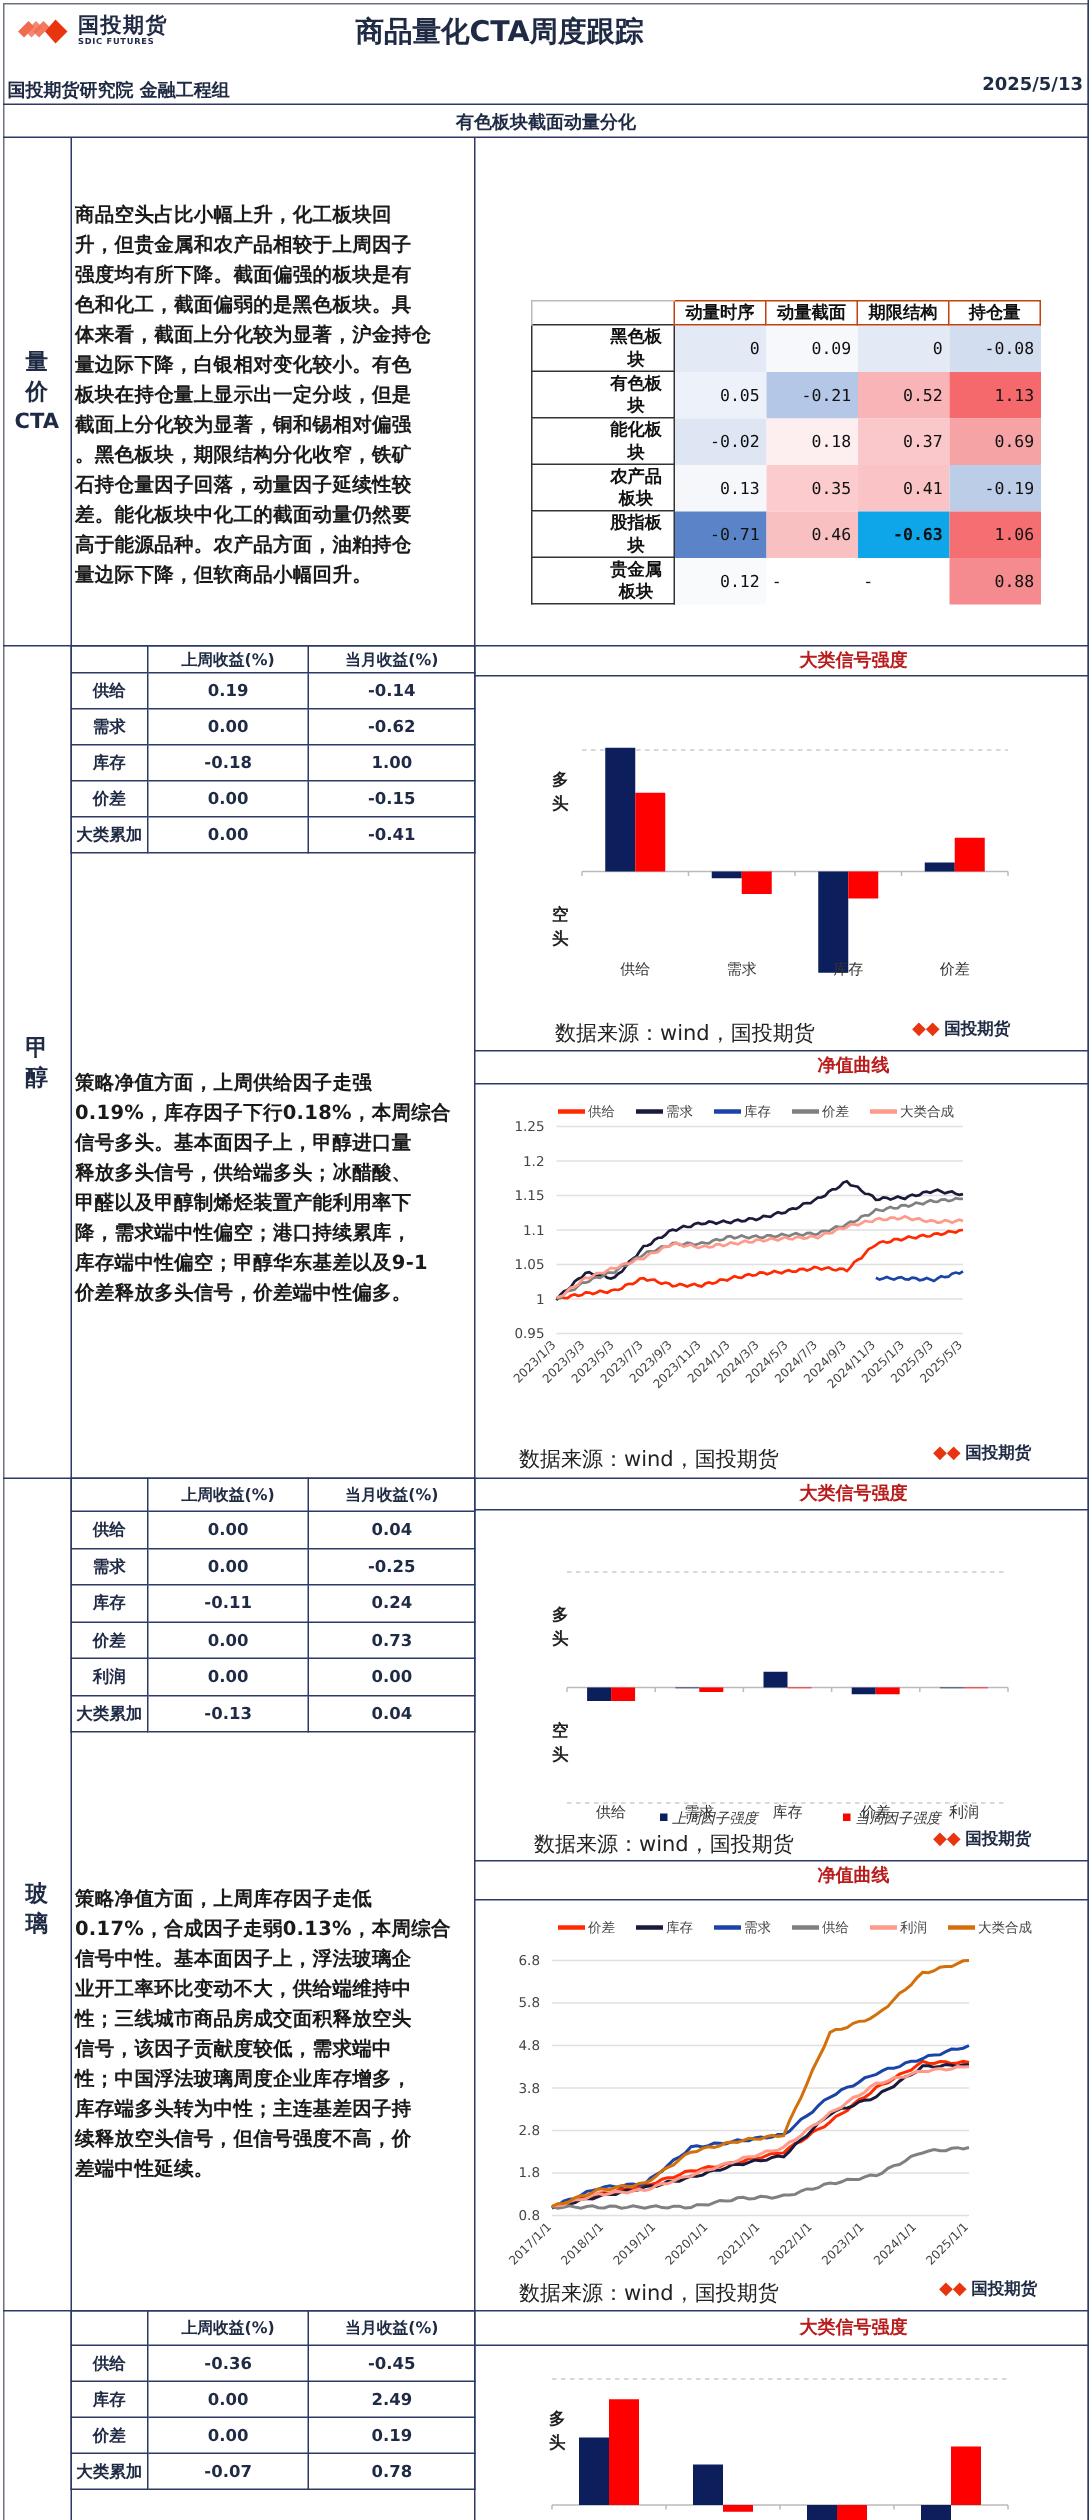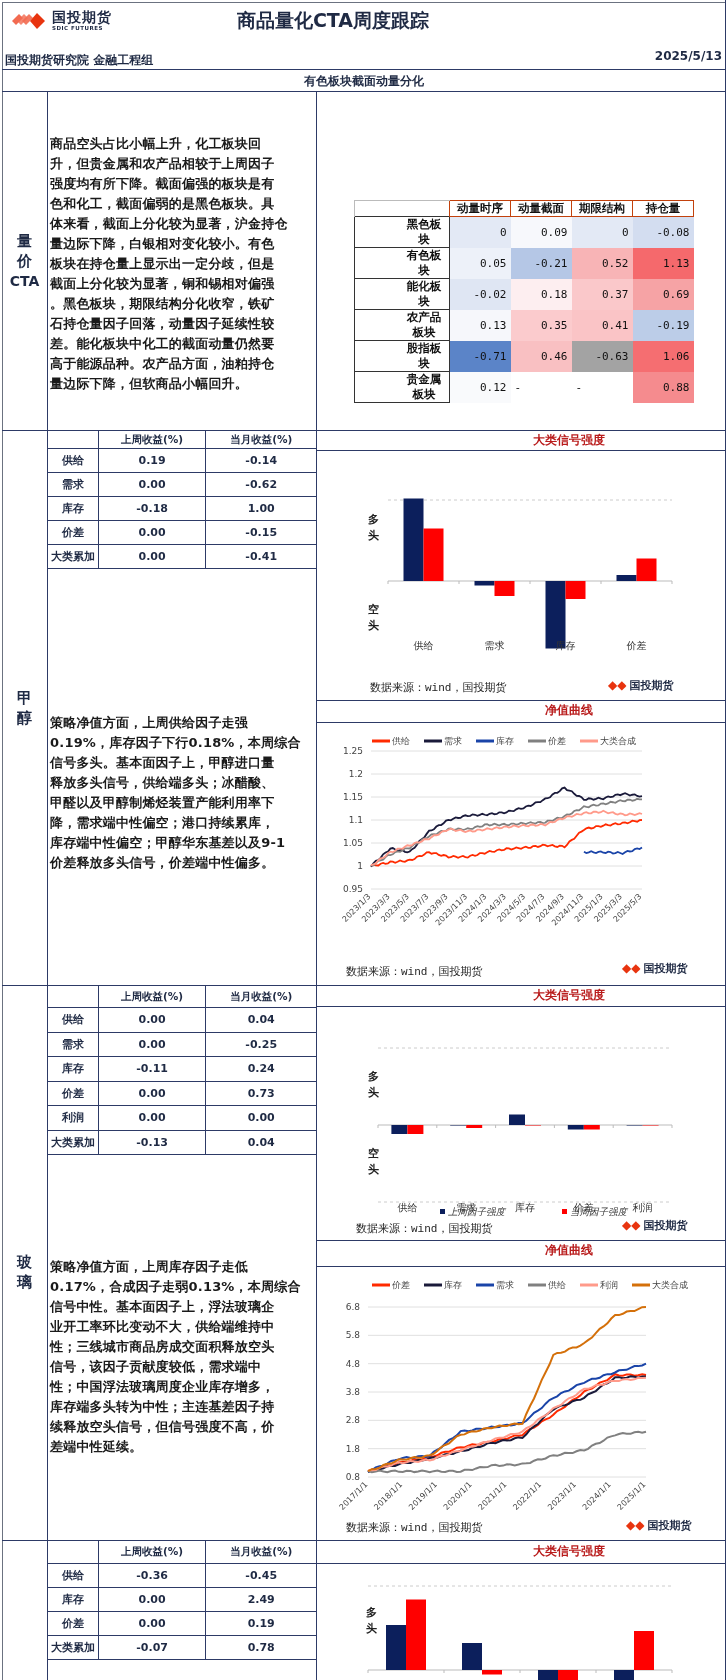--- a/index.html
+++ b/index.html
@@ -23,21 +23,21 @@
   
   .hm { border-collapse: collapse; font-family: "DejaVu Sans Mono", "Liberation Mono", monospace; font-size: 11px; }
   .hm th { font-family: "DejaVu Sans", sans-serif; font-size: 11.5px; font-weight: bold; border: 1px solid #c2410c; padding: 0 4px; height: 16px; background: #fff; }
   .hm td { height: 15px; padding: 0 4px; text-align: right; width: 61px; }
   .hm td.rowh { font-family: "DejaVu Sans", sans-serif; font-weight: bold; text-align: center; border: 1px solid #333; background: #fff; width: 95px; font-size: 11.5px; padding-left: 48px; }
   
   .rt { position: absolute; border-collapse: collapse; font-size: 11px; font-weight: bold; color: #1f2a44; }
   .rt td, .rt th { border: 1px solid #2d3a66; text-align: center; }
   .rt th { font-weight: bold; font-size: 10.5px; }
   .chart-title { position: absolute; text-align: center; font-size: 12px; font-weight: bold; color: #b91c1c; margin-left: 48px; }
-  .src { position: absolute; font-size: 11px; color: #222; font-family: Liberation Mono, monospace; }
+  .src { position: absolute; font-size: 14px; color: #222; }
   .mini-logo { position: absolute; display: flex; align-items: center; gap: 3px; }
   .mini-logo .cn { font-size: 11px; font-weight: bold; color: #1f2a44; line-height: 1; }
 </style>
 </head>
 <body>
 
 <div class="frame"></div>
 
 <div class="abs hdr-logo">
   <svg class="logo-mark" viewBox="0 0 38 22" width="38" height="22">
@@ -123,21 +123,21 @@
           <td class="rowh">农产品板块</td>
           <td style="background: rgb(246, 247, 251);">0.13</td>
           <td style="background: rgb(251, 203, 205);">0.35</td>
           <td style="background: rgb(250, 196, 198);">0.41</td>
           <td style="background: rgb(188, 205, 232);">-0.19</td>
         </tr>
         <tr>
           <td class="rowh">股指板块</td>
           <td style="background: rgb(91, 132, 200);">-0.71</td>
           <td style="background: rgb(249, 192, 194);">0.46</td>
-          <td style="background: #a3a3a3;">-0.63</td>
+          <td style="background: #0ea5e9; font-weight: bold;">-0.63</td>
           <td style="background: rgb(245, 110, 113);">1.06</td>
         </tr>
         <tr>
           <td class="rowh">贵金属板块</td>
           <td style="background: rgb(249, 250, 252);">0.12</td>
           <td style="background: rgb(255, 255, 255); text-align: left;">-</td>
           <td style="background: rgb(255, 255, 255); text-align: left;">-</td>
           <td style="background: rgb(245, 139, 142);">0.88</td>
         </tr>
       </tbody>

